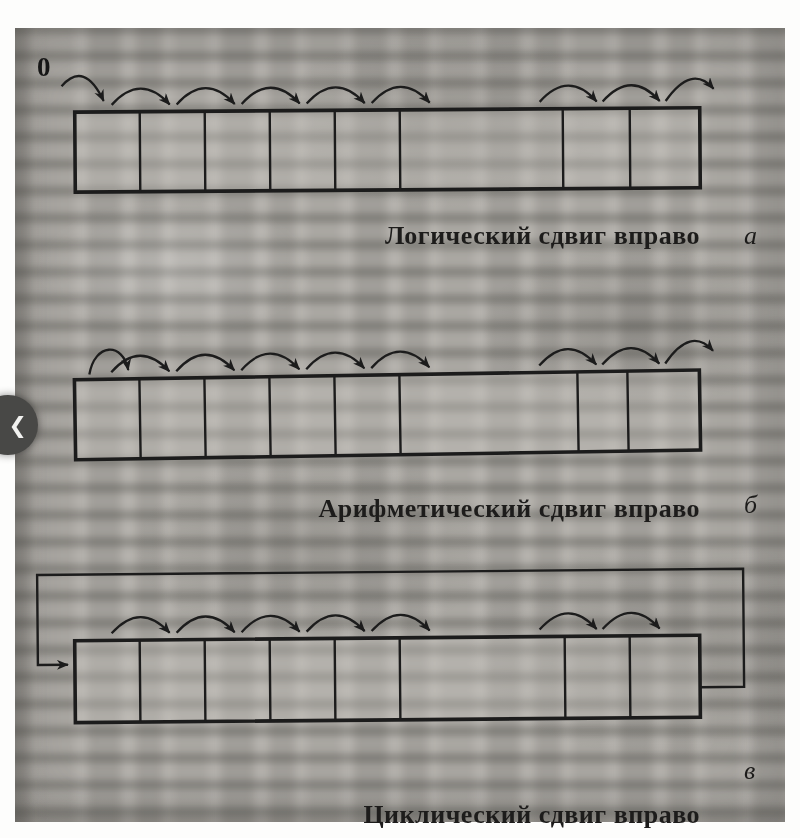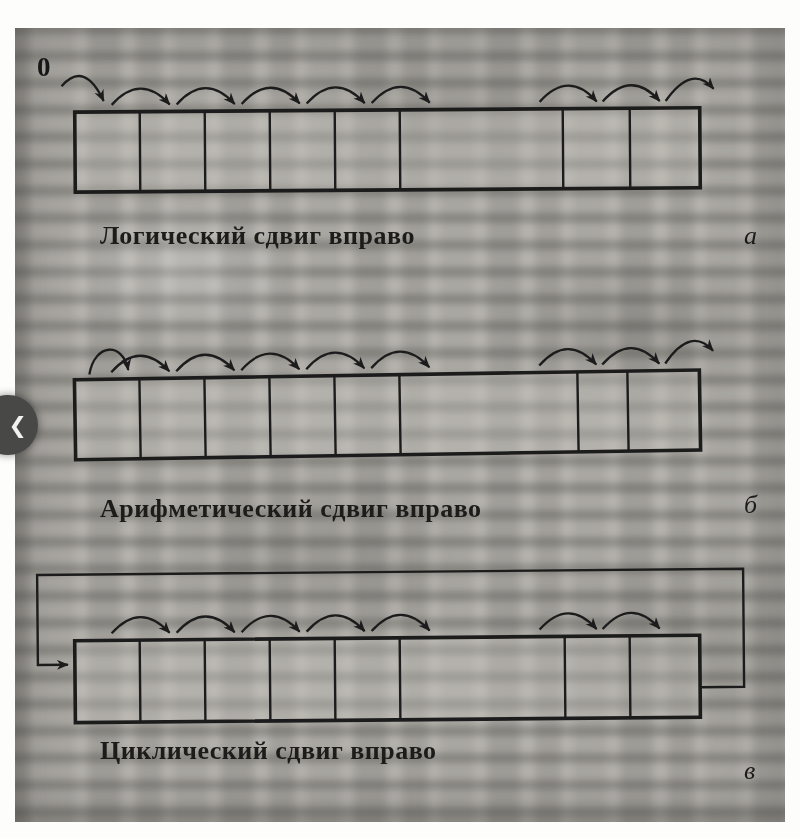--- a/index.html
+++ b/index.html
@@ -53,21 +53,21 @@
   
   svg#art {
     position: absolute; left: 0; top: 0;
     filter: blur(.35px);
     pointer-events: none;
   }
 
   
   .caption {
     position: absolute; left: 100px; width: 600px;
-    text-align: left;
+    text-align: right;
     font-size: 26px; font-weight: 700;
     color: #1d1c1b; letter-spacing: .5px;
     filter: blur(.3px);
   }
   .dlabel {
     position: absolute; left: 744px; width: 40px;
     font-style: italic; font-size: 26px; font-weight: 500;
     color: #1d1c1b; filter: blur(.3px);
   }
   .bit0 {
@@ -160,18 +160,18 @@
 </svg>
 
 <div class="bit0">0</div>
 
 <div class="caption" style="top:221px">Логический сдвиг вправо</div>
 <div class="dlabel" style="top:221px">а</div>
 
 <div class="caption" style="top:494px">Арифметический сдвиг вправо</div>
 <div class="dlabel" style="top:490px">б</div>
 
-<div class="caption" style="top:736px">Циклический сдвиг вправо</div>
+<div class="caption" style="top:800px">Циклический сдвиг вправо</div>
 <div class="dlabel" style="top:756px">в</div>
 
 <div class="prev-btn">
   <span>❮</span>
 </div>
 
 </body></html>

